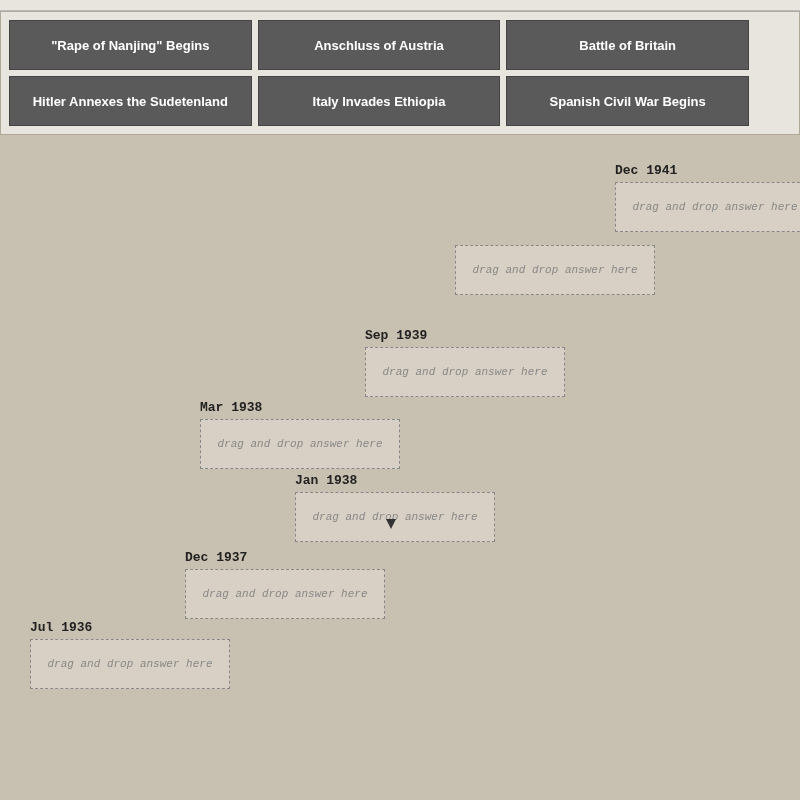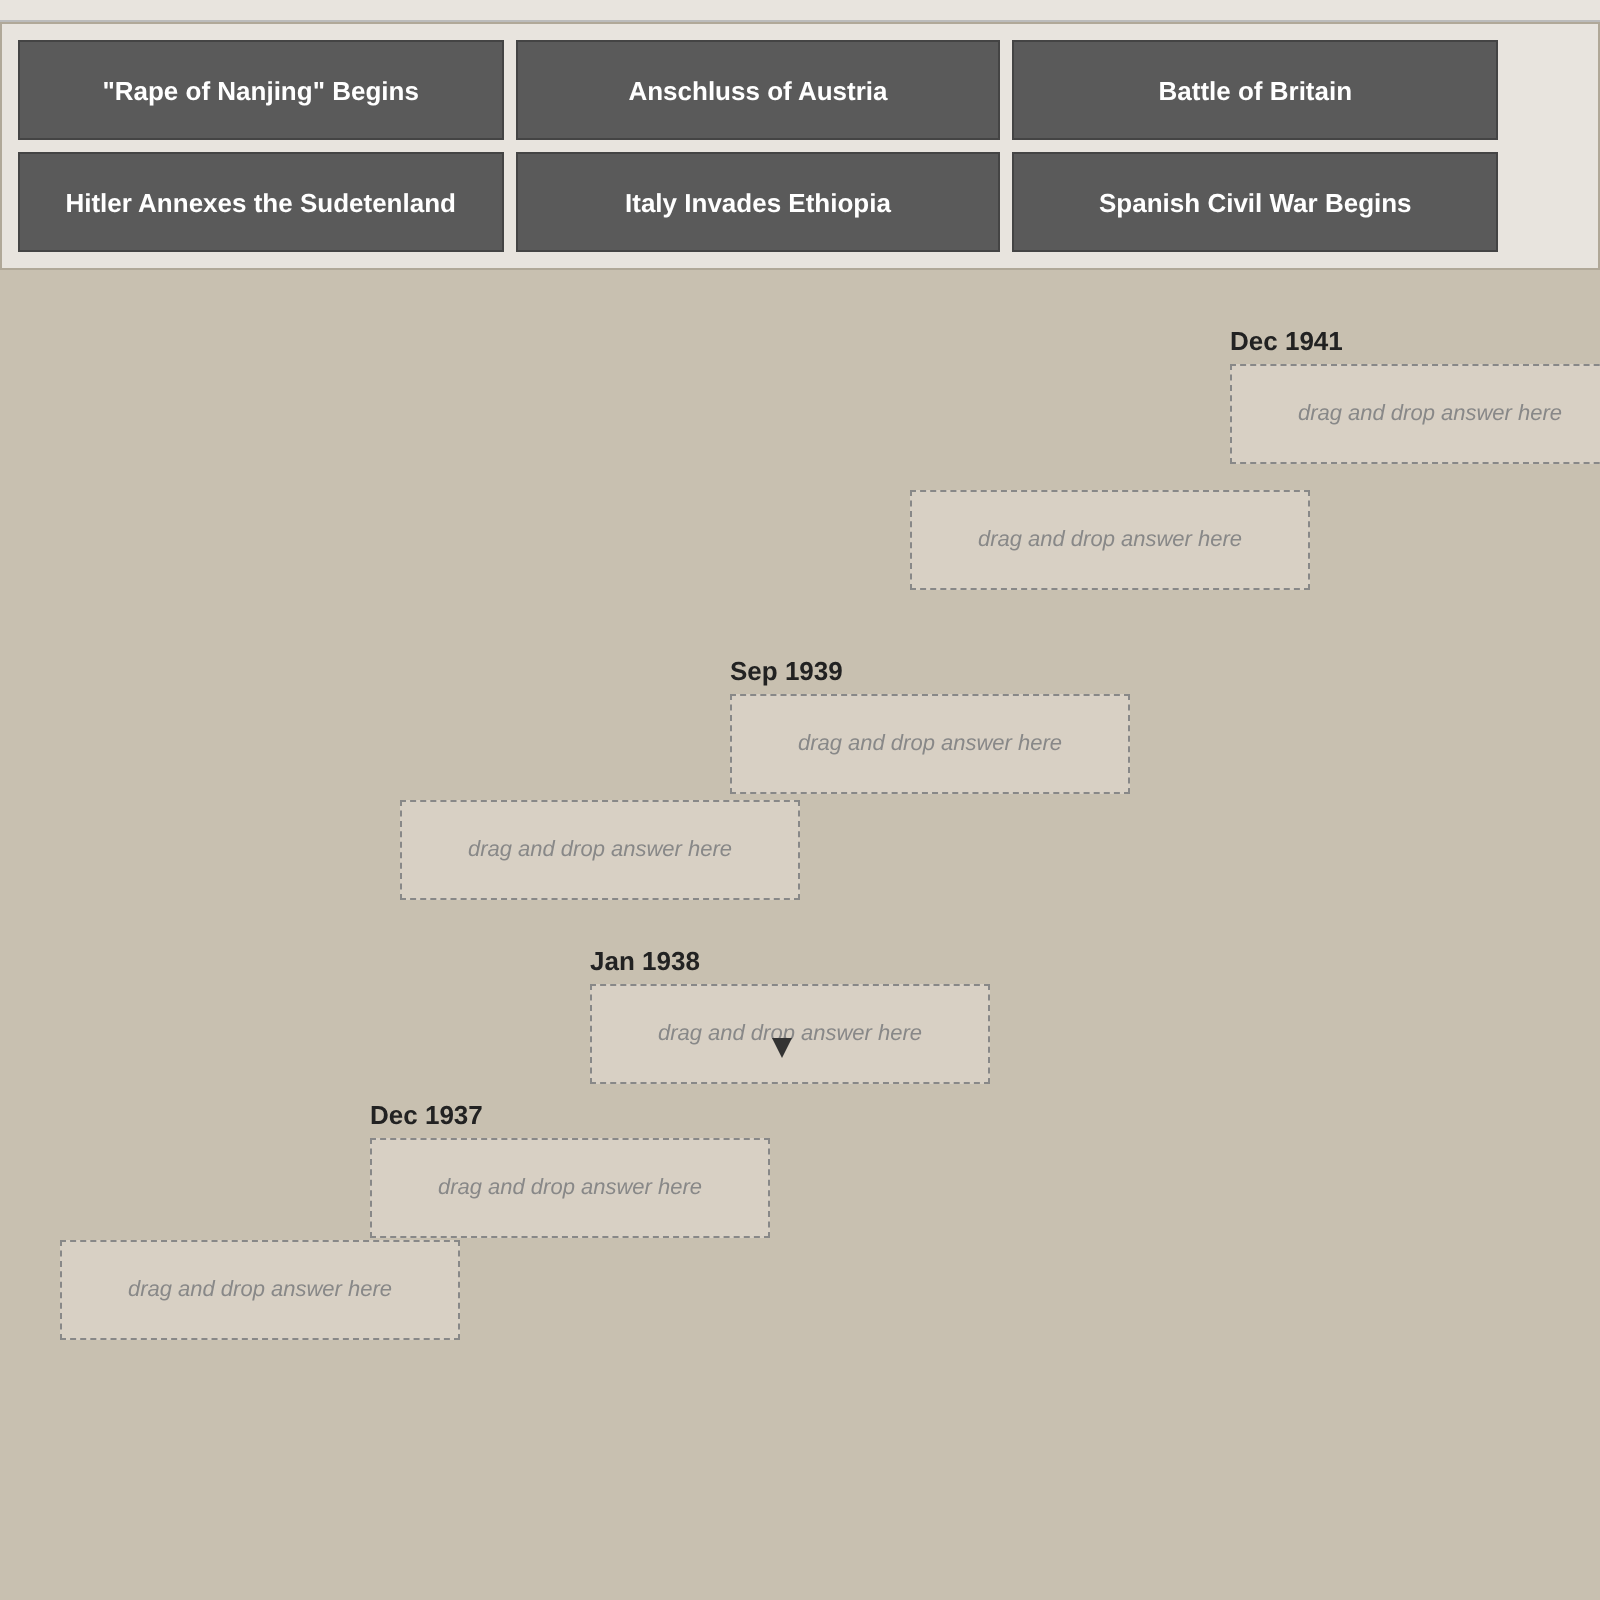--- a/index.html
+++ b/index.html
@@ -53,20 +53,21 @@
       justify-content: center;
     }
 
     
     .timeline-area {
       position: relative;
       width: 800px;
       height: 570px;
       margin-top: 10px;
       overflow: hidden;
+      font-family: Liberation Mono, monospace;
     }
 
     .timeline-entry {
       position: absolute;
     }
 
     .timeline-label {
       font-size: 13px;
       font-weight: bold;
       color: #222;
@@ -124,28 +125,30 @@
       <div class="drop-zone">drag and drop answer here</div>
     </div>
     <div class="timeline-entry" style="left: 455px; top: 100px;">
       <div class="drop-zone">drag and drop answer here</div>
     </div>
     <div class="timeline-entry" style="left: 365px; top: 183px;">
       <div class="timeline-label">Sep 1939</div>
       <div class="drop-zone">drag and drop answer here</div>
     </div>
     <div class="timeline-entry" style="left: 200px; top: 255px;">
+      <div class="timeline-label">Mar 1938</div>
       <div class="drop-zone">drag and drop answer here</div>
     </div>
     <div class="timeline-entry" style="left: 295px; top: 328px;">
       <div class="timeline-label">Jan 1938</div>
       <div class="drop-zone">drag and drop answer here</div>
     </div>
     <div class="timeline-entry" style="left: 185px; top: 405px;">
       <div class="timeline-label">Dec 1937</div>
       <div class="drop-zone">drag and drop answer here</div>
     </div>
     <div class="timeline-entry" style="left: 30px; top: 475px;">
+      <div class="timeline-label">Jul 1936</div>
       <div class="drop-zone">drag and drop answer here</div>
     </div>
   </div>
 
 <div class="cursor" style="left: 386px; top: 519px;"></div>
 
 </body></html>

